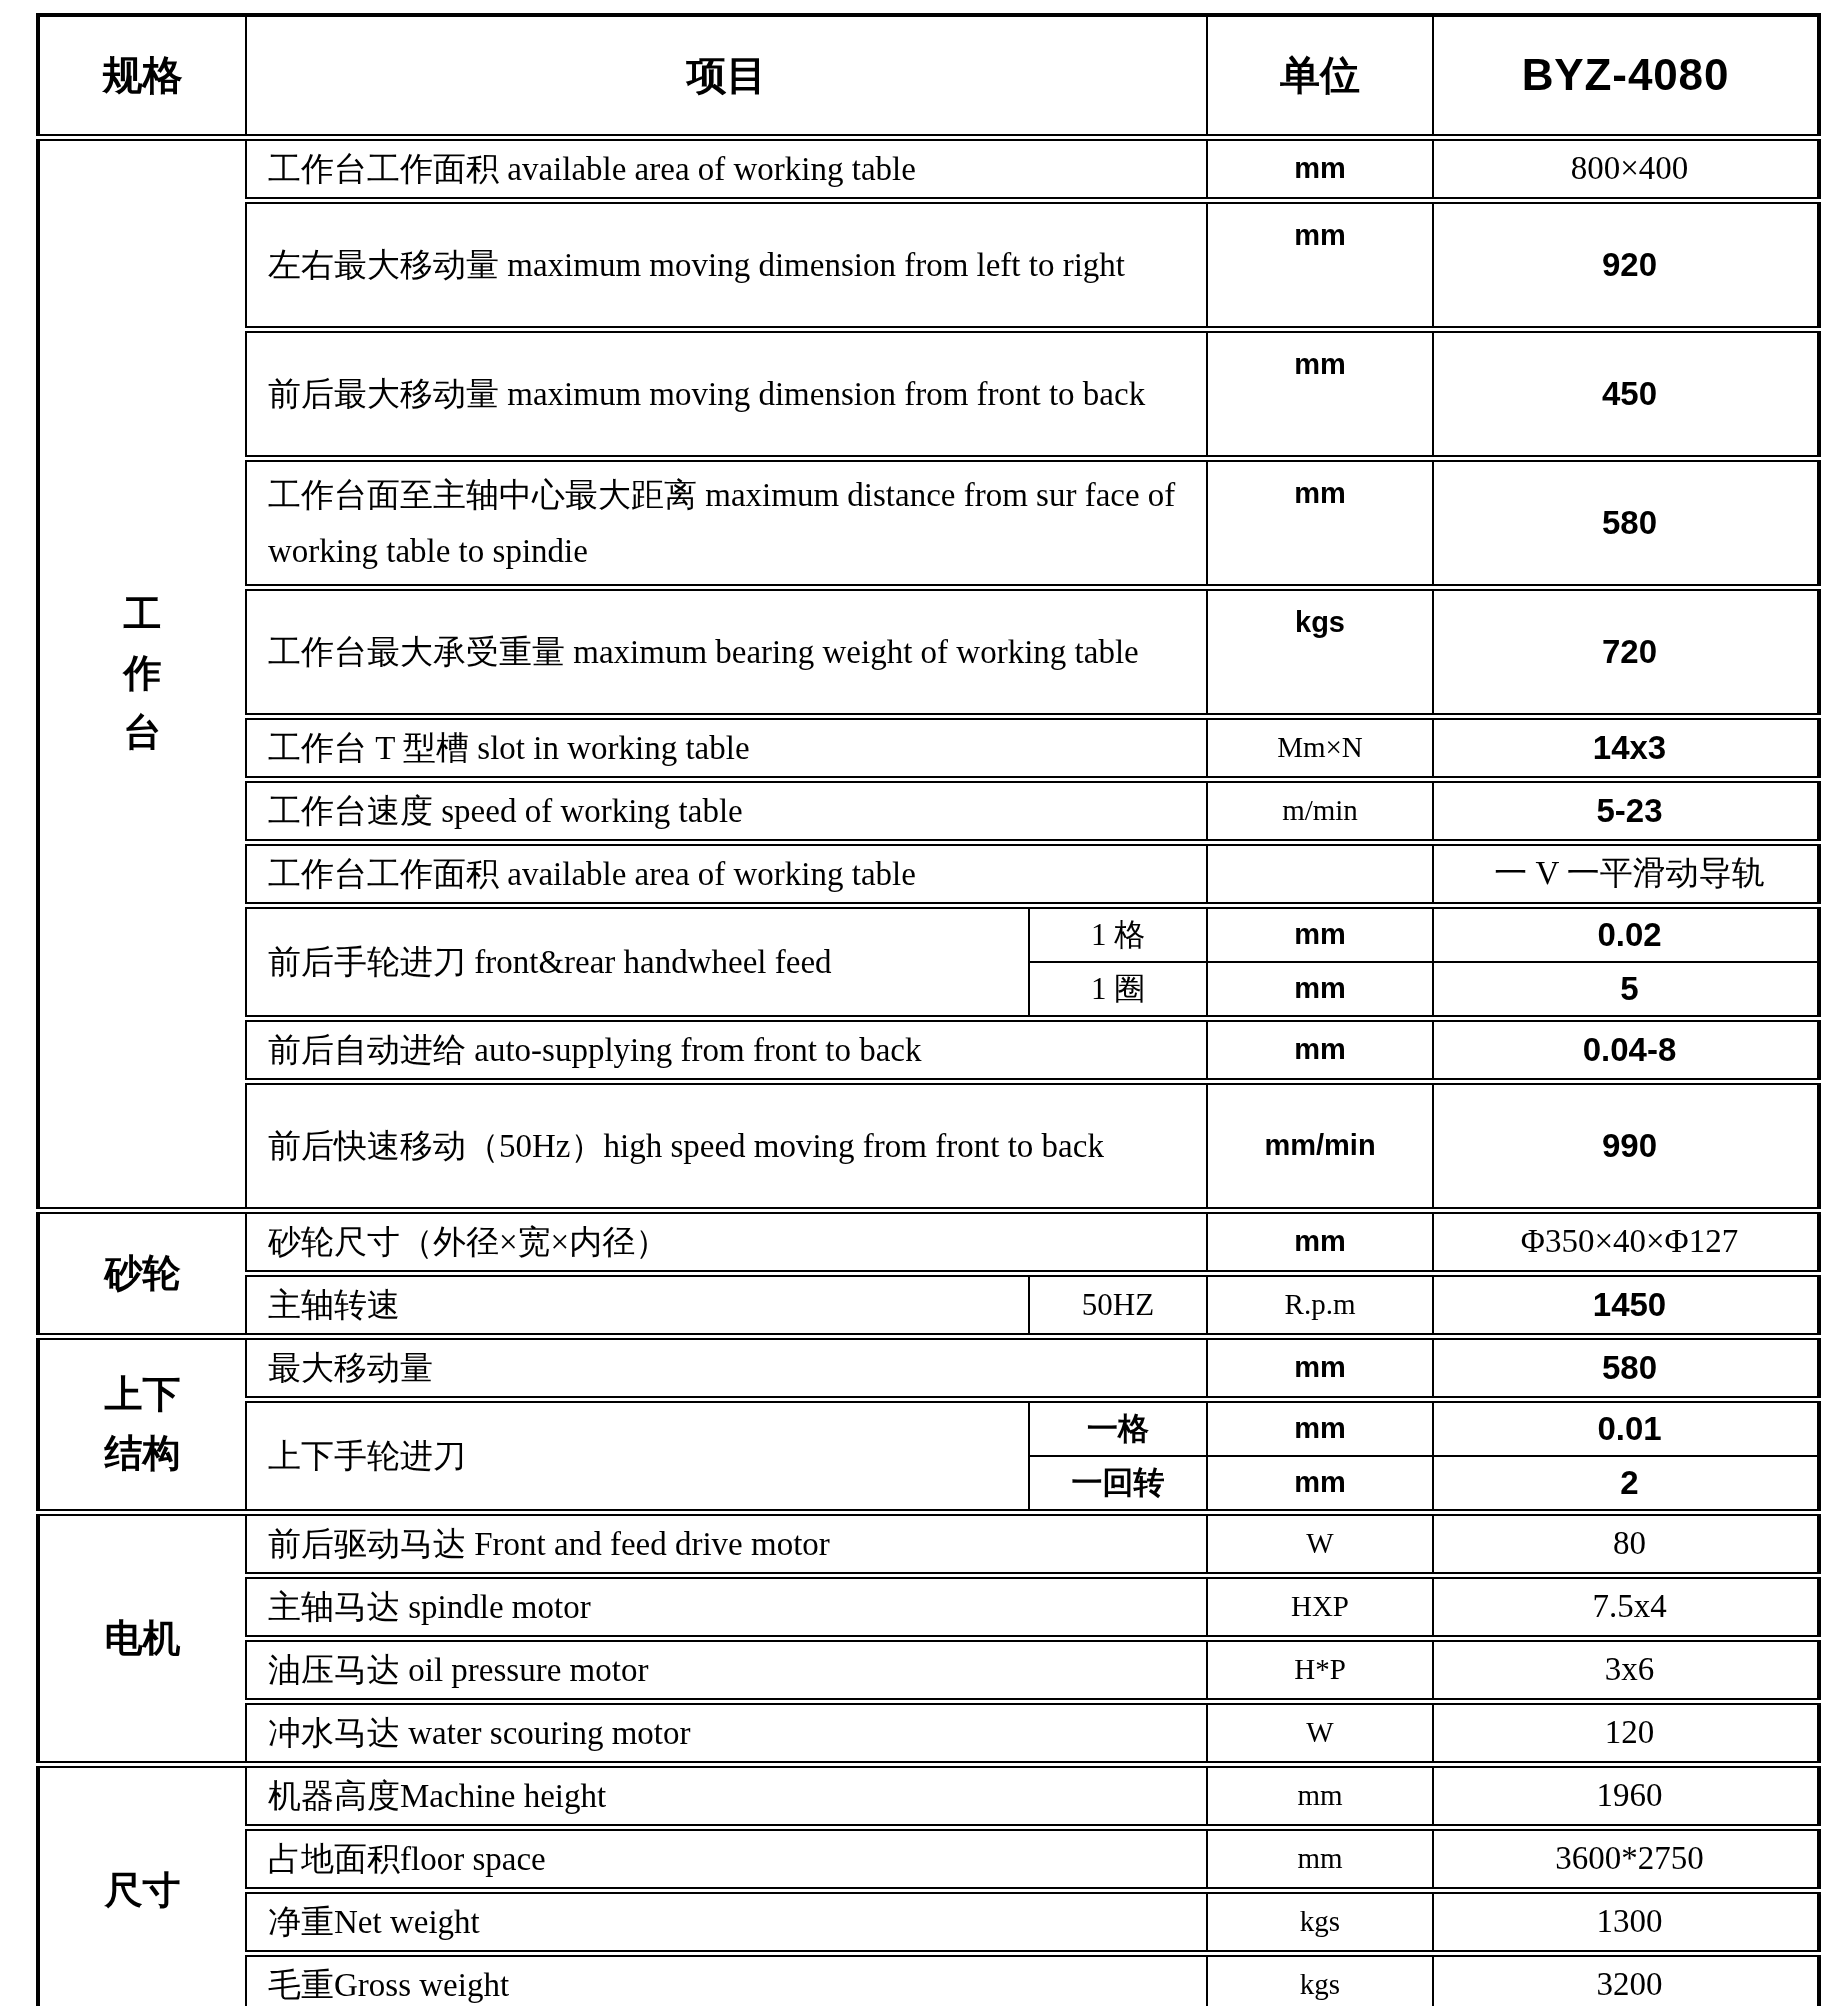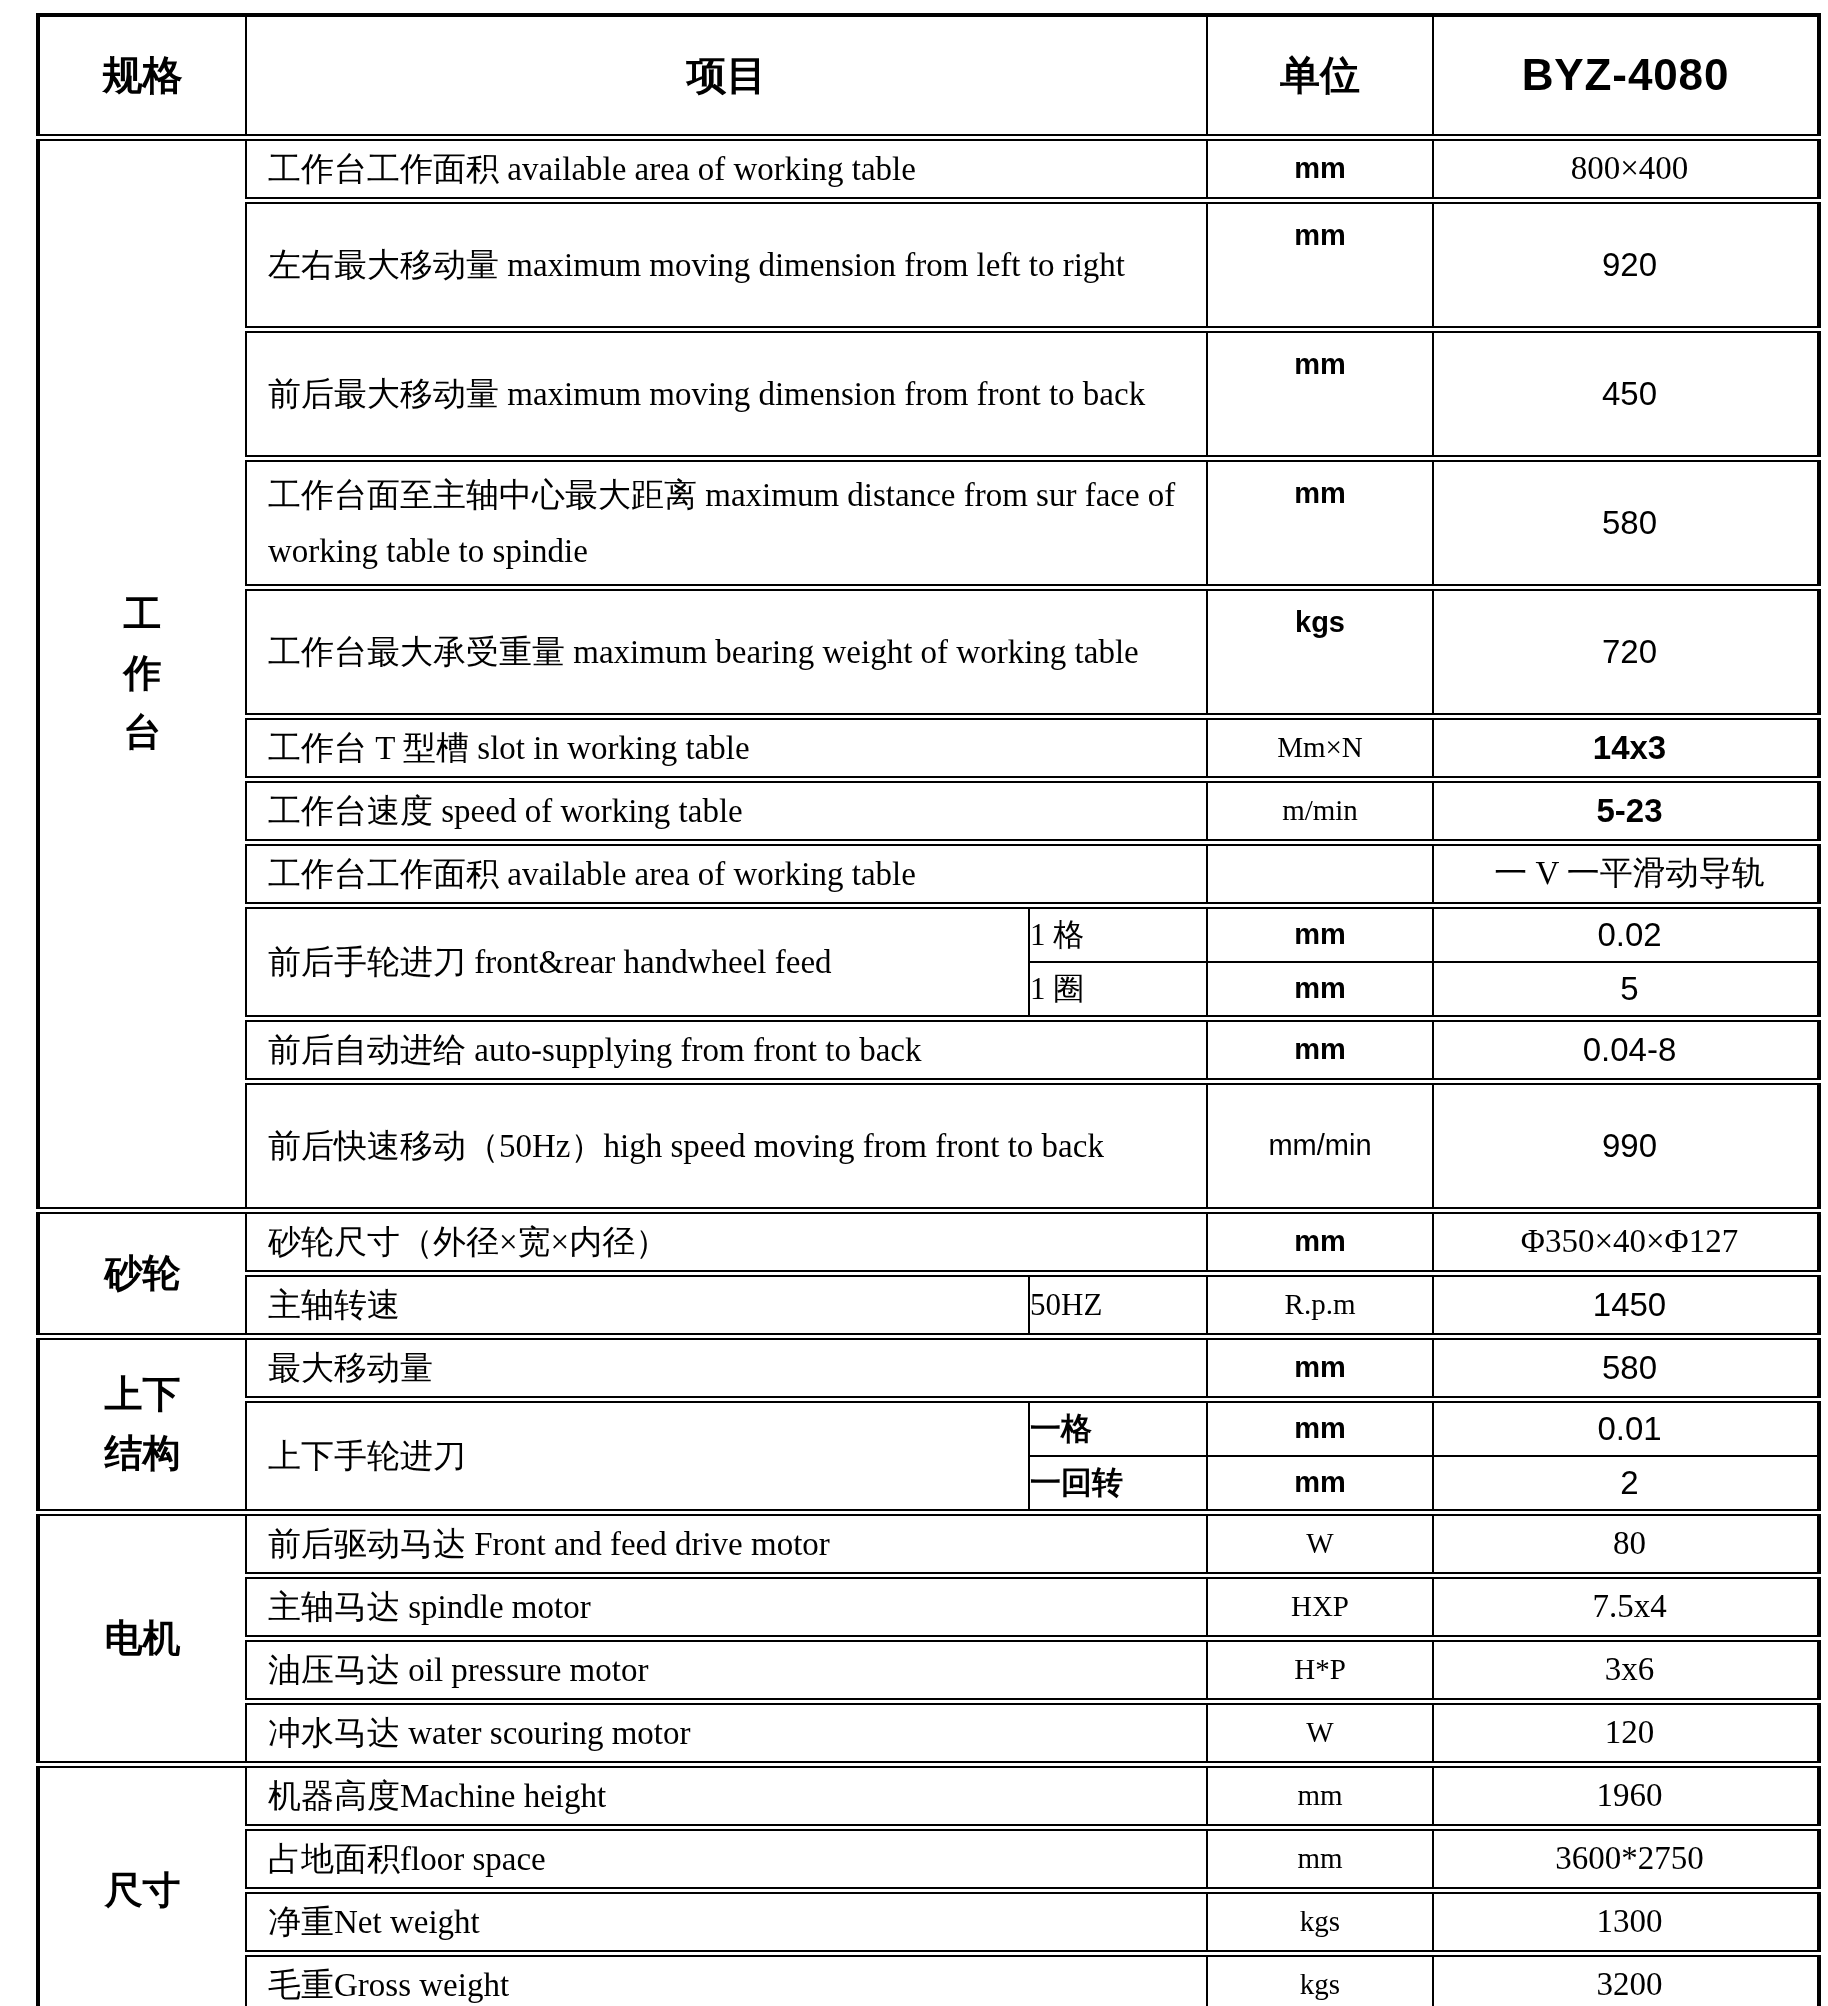--- a/index.html
+++ b/index.html
@@ -11,26 +11,26 @@
   tr.dt>th, tr.dt>td{border-top:7px double #000;}
   thead tr{height:122px;}
   tbody tr{height:56px;}
   tbody tr.tall{height:129px;}
   th{font-family:"Liberation Sans","DejaVu Sans",sans-serif;font-weight:bold;
      font-size:40px;text-align:center;}
   th.model{font-size:44px;letter-spacing:0.9px;}
   .group-cell{text-align:center;font-weight:bold;font-size:38px;line-height:59px;
      font-family:"Liberation Sans","DejaVu Sans",sans-serif;}
   .item{text-align:left;padding:0 0 0 21px;font-size:33px;line-height:56px;}
-  .sub{text-align:left;font-size:31px;line-height:52px;}
+  .sub{text-align:center;font-size:31px;line-height:52px;}
   .unit{text-align:center;font-size:29px;margin-top:28px;}
   .unit.top{vertical-align:top;padding-top:15.7px;}
   .value{text-align:center;font-size:33px;padding-left:8px;}
   .f-serif{font-family:"Liberation Serif","DejaVu Serif",serif;font-weight:normal;}
-  .f-sans{font-family:"Liberation Sans","DejaVu Sans",sans-serif;font-weight:normal;}
+  .f-sans{font-family:"Liberation Sans","DejaVu Sans",sans-serif;font-weight:bold;}
   .f-b{font-weight:bold;}
 </style>
 </head>
 <body>
 
 <table>
   <colgroup>
     <col style="width:208px">
     <col style="width:783px">
     <col style="width:178px">

